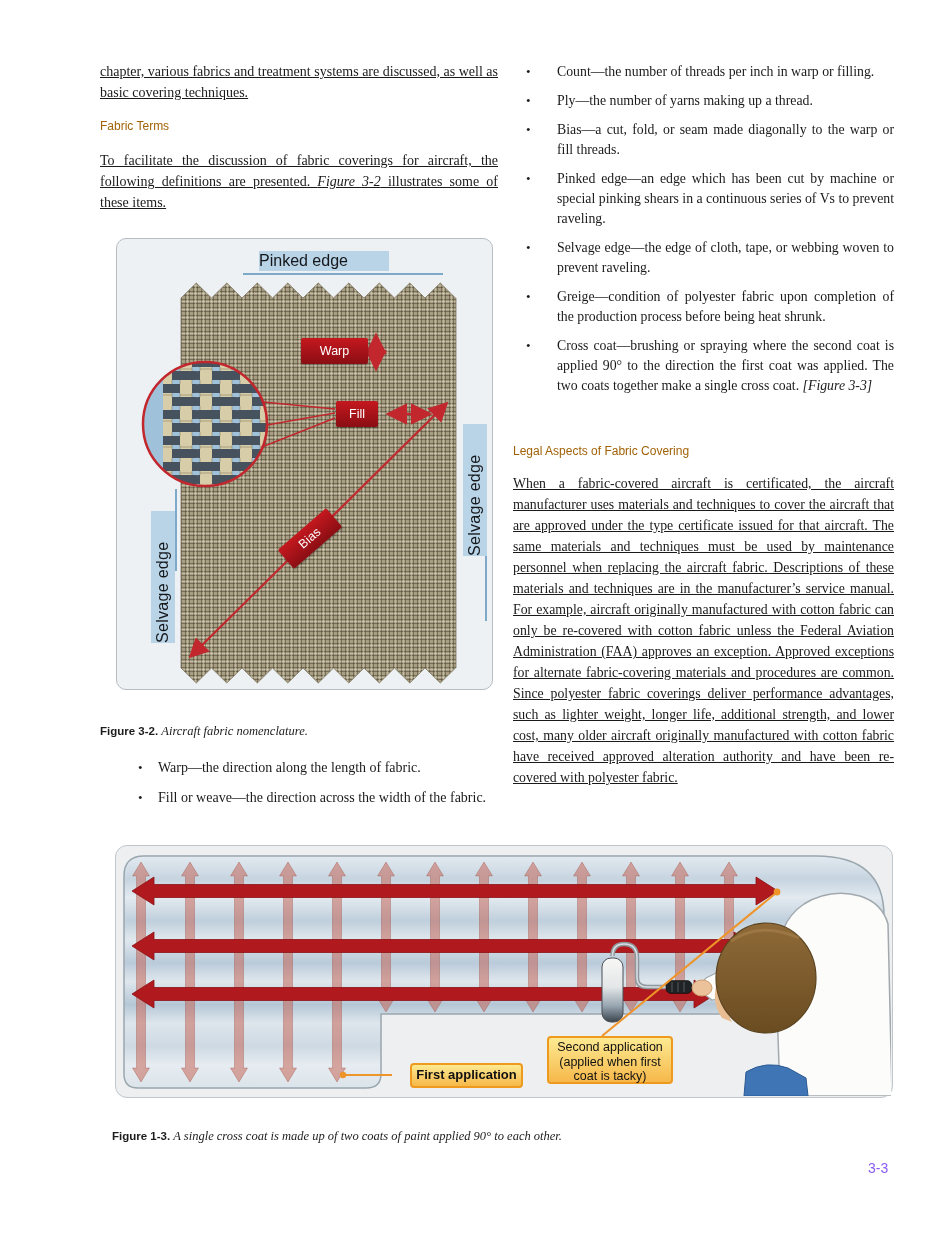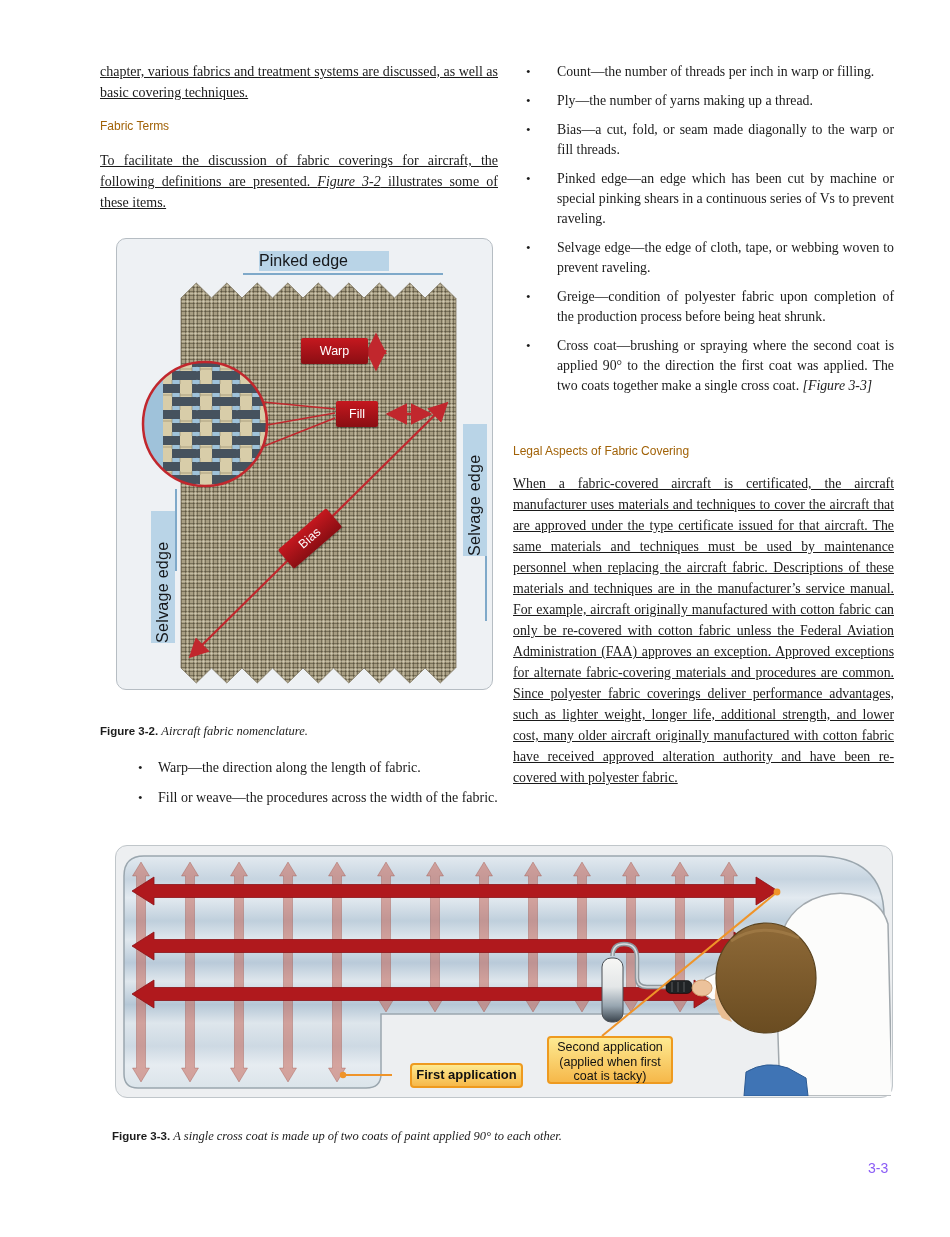--- a/index.html
+++ b/index.html
@@ -123,21 +123,21 @@
     <div class="bluebox selvage selv-right">Selvage edge</div>
     <div class="redbox warpbox">Warp</div>
     <div class="redbox fillbox">Fill</div>
     <div class="redbox biasbox">Bias</div>
   </div>
 
   <p class="caption cap2"><b>Figure 3-2.</b> <i>Aircraft fabric nomenclature.</i></p>
 
   <ul class="bullets left-bullets">
     <li><span class="bm">•</span><span>Warp—the direction along the length of fabric.</span></li>
-    <li><span class="bm">•</span><span>Fill or weave—the procedures across the width of the fabric.</span></li>
+    <li><span class="bm">•</span><span>Fill or weave—the direction across the width of the fabric.</span></li>
   </ul>
 
   <ul class="bullets right-bullets">
     <li><span class="bm">•</span><span>Count—the number of threads per inch in warp or filling.</span></li>
     <li><span class="bm">•</span><span>Ply—the number of yarns making up a thread.</span></li>
     <li><span class="bm">•</span><span>Bias—a cut, fold, or seam made diagonally to the warp or fill threads.</span></li>
     <li><span class="bm">•</span><span>Pinked edge—an edge which has been cut by machine or special pinking shears in a continuous series of Vs to prevent raveling.</span></li>
     <li><span class="bm">•</span><span>Selvage edge—the edge of cloth, tape, or webbing woven to prevent raveling.</span></li>
     <li><span class="bm">•</span><span>Greige—condition of polyester fabric upon completion of the production process before being heat shrunk.</span></li>
     <li><span class="bm">•</span><span>Cross coat—brushing or spraying where the second coat is applied 90° to the direction the first coat was applied. The two coats together make a single cross coat.</span> <i>[Figure 3-3]</i></li>
@@ -224,16 +224,16 @@
       <circle cx="661" cy="46" r="3.4" fill="#ef9429"></circle>
     </svg>
     <div class="ylabel lab1">First application</div>
     <div class="ylabel lab2">
       <div>Second application</div>
       <div>(applied when first</div>
       <div>coat is tacky)</div>
     </div>
   </div>
 
-  <p class="caption cap3"><b>Figure 3-3.</b> <i>A single cross coat is made up of two coats of paint applied 90° to each other.</i></p>
+  <p class="caption cap3"><b>Figure 1-3.</b> <i>A single cross coat is made up of two coats of paint applied 90° to each other.</i></p>
 
   <div class="pagenum">3-3</div>
 </div>
 
 </body></html>

